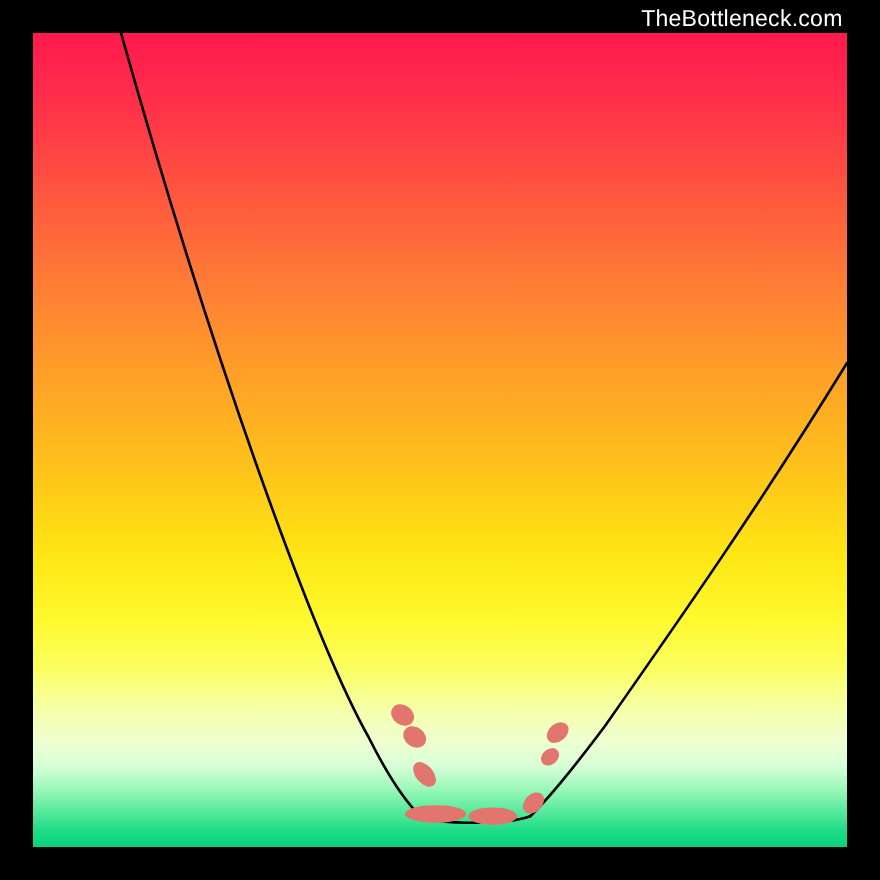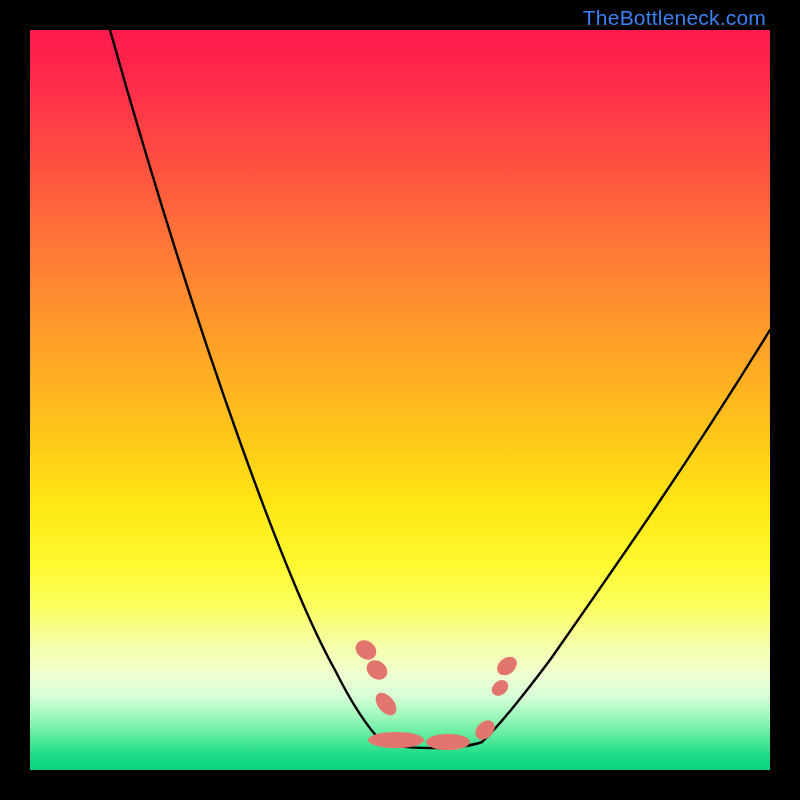--- a/index.html
+++ b/index.html
@@ -38,21 +38,21 @@
       #98f7b8 93%,
       #4fe898 96%,
       #1ddc87 98%,
       #09d27c 100%
     );
   }
   .watermark {
     position: absolute;
     top: 6px;
     right: 34px;
-    color: #3b82f6;
+    color: #ffffff;
     font-size: 21px;
     font-weight: 500;
     letter-spacing: 0.2px;
     user-select: none;
   }
   svg.curve {
     position: absolute;
     inset: 0;
   }
 </style>

